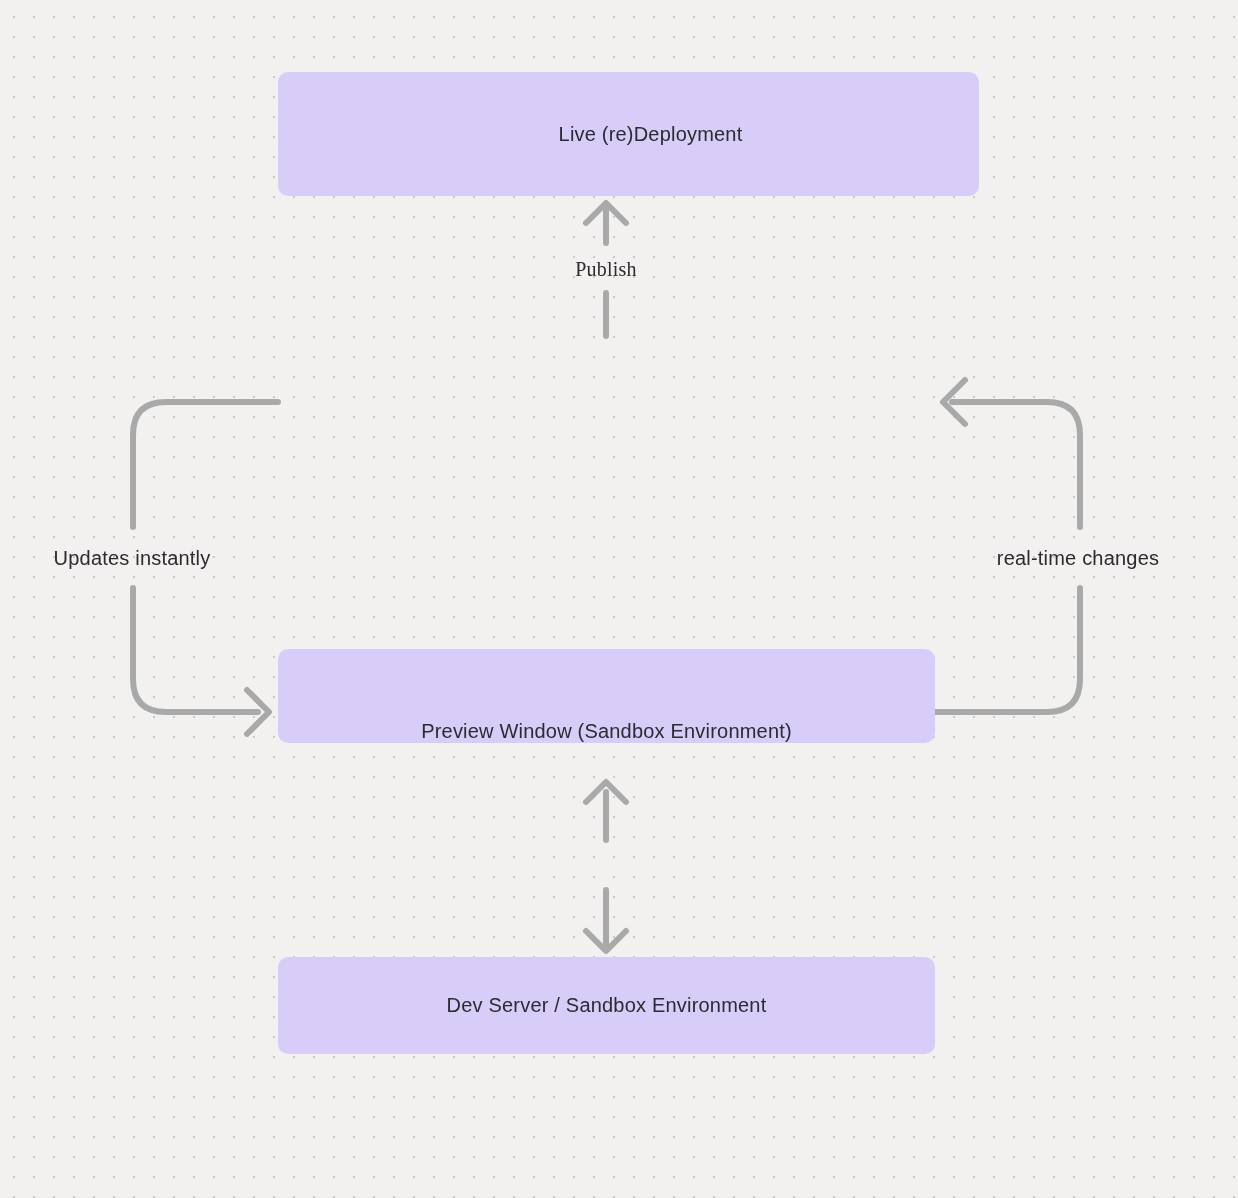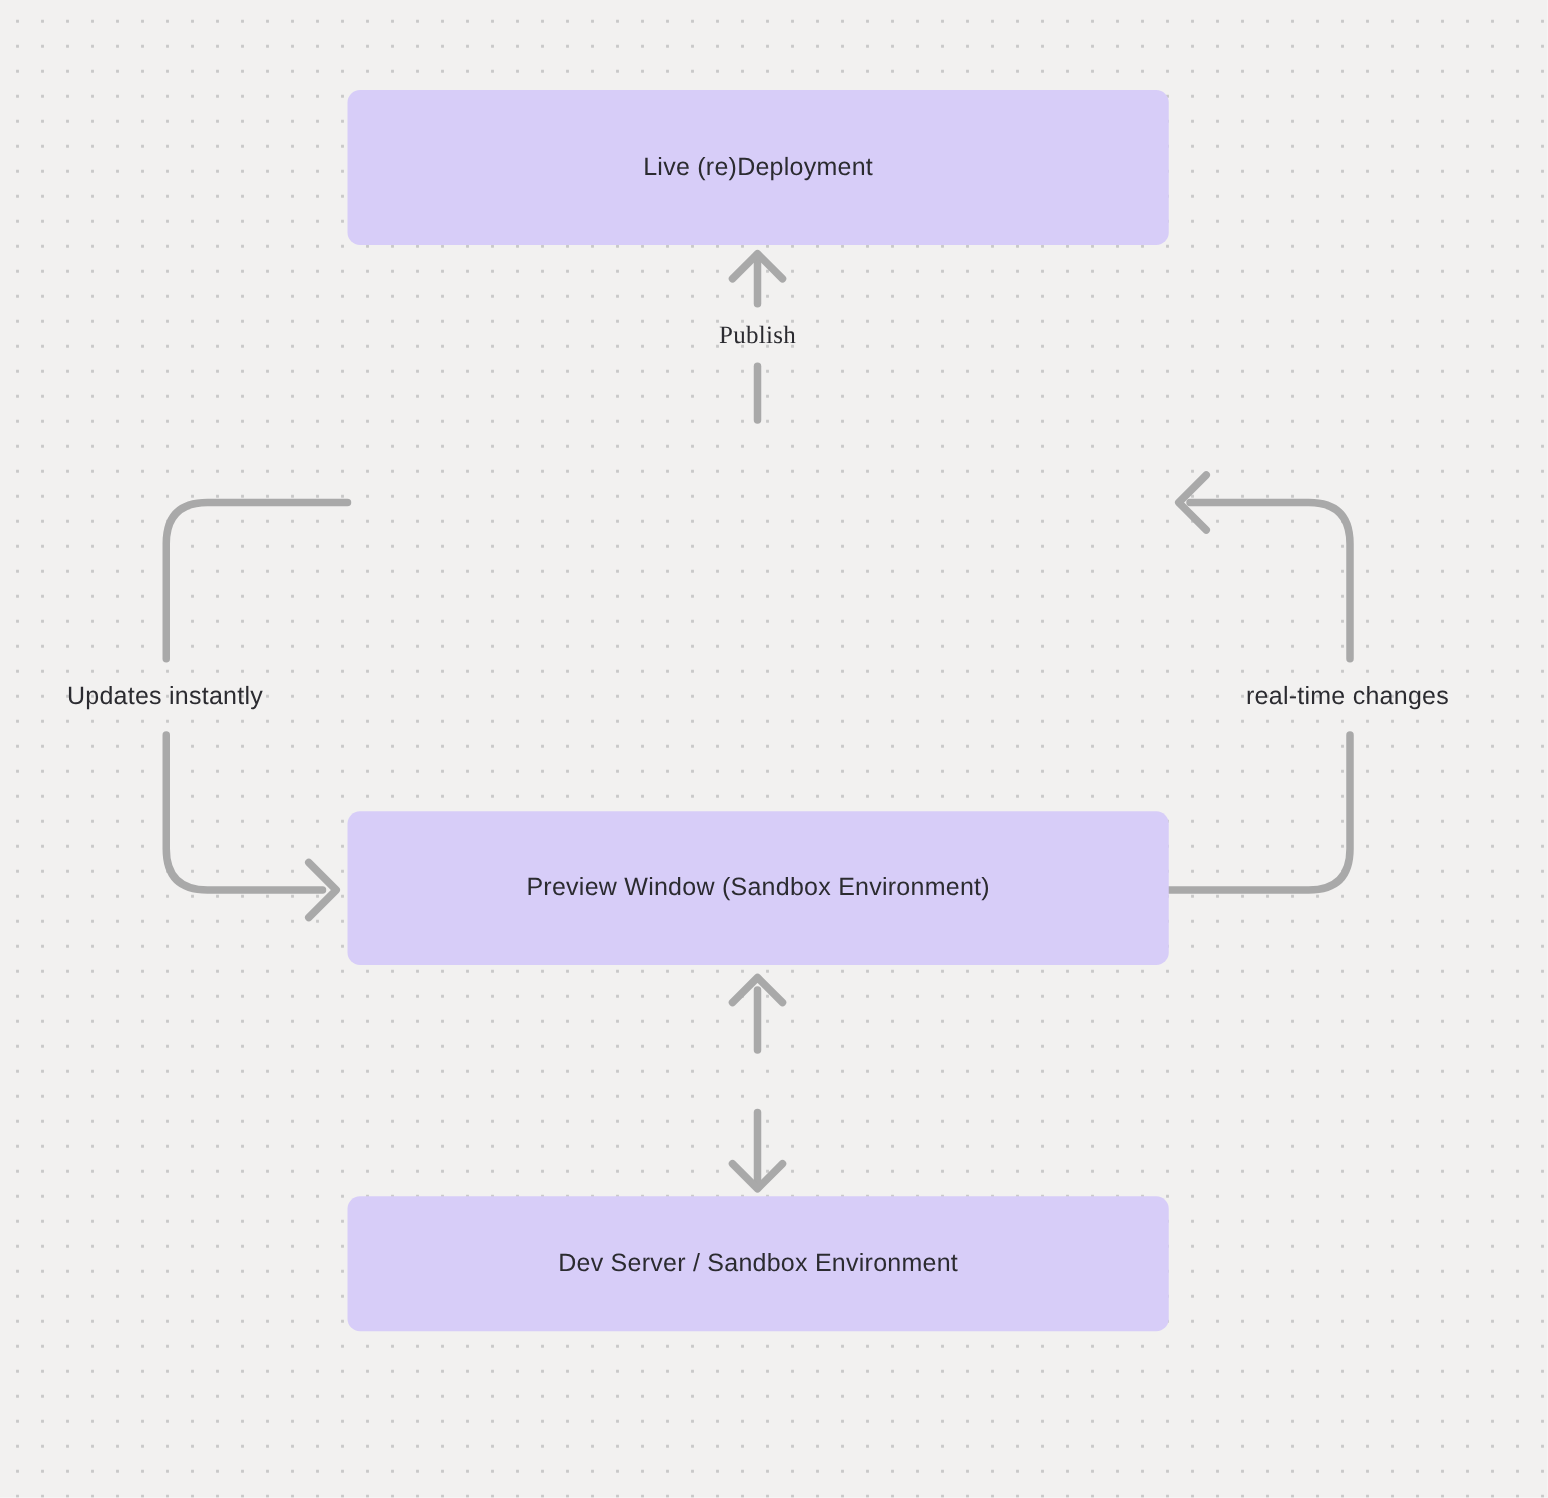--- a/index.html
+++ b/index.html
@@ -40,24 +40,24 @@
     display: flex;
     align-items: center;
     justify-content: center;
     text-align: center;
   }
   .node span {
     font-size: 20px;
     color: #2b2b30;
     letter-spacing: 0.2px;
   }
-  #node-live      { top: 72px;  height: 124px; }
+  #node-live      { top: 72px;  height: 124px; padding-left: 44px; }
   #node-editor    { top: 341px; height: 121px; }
-  #node-preview   { top: 649px; height: 123px; }
-  #node-devserver { top: 957px; height: 108px; }
+  #node-preview   { top: 649px; height: 94px; align-items: flex-end; }
+  #node-devserver { top: 957px; height: 97px; }
   .edge-label {
     position: absolute;
     transform: translate(-50%, -50%);
     font-size: 20px;
     color: #2b2b30;
     white-space: nowrap;
     letter-spacing: 0.2px;
   }
   #label-publish  { left: 606px;  top: 269px; font-family: Liberation Serif, serif; }
   #label-updates  { left: 132px;  top: 558px; }

